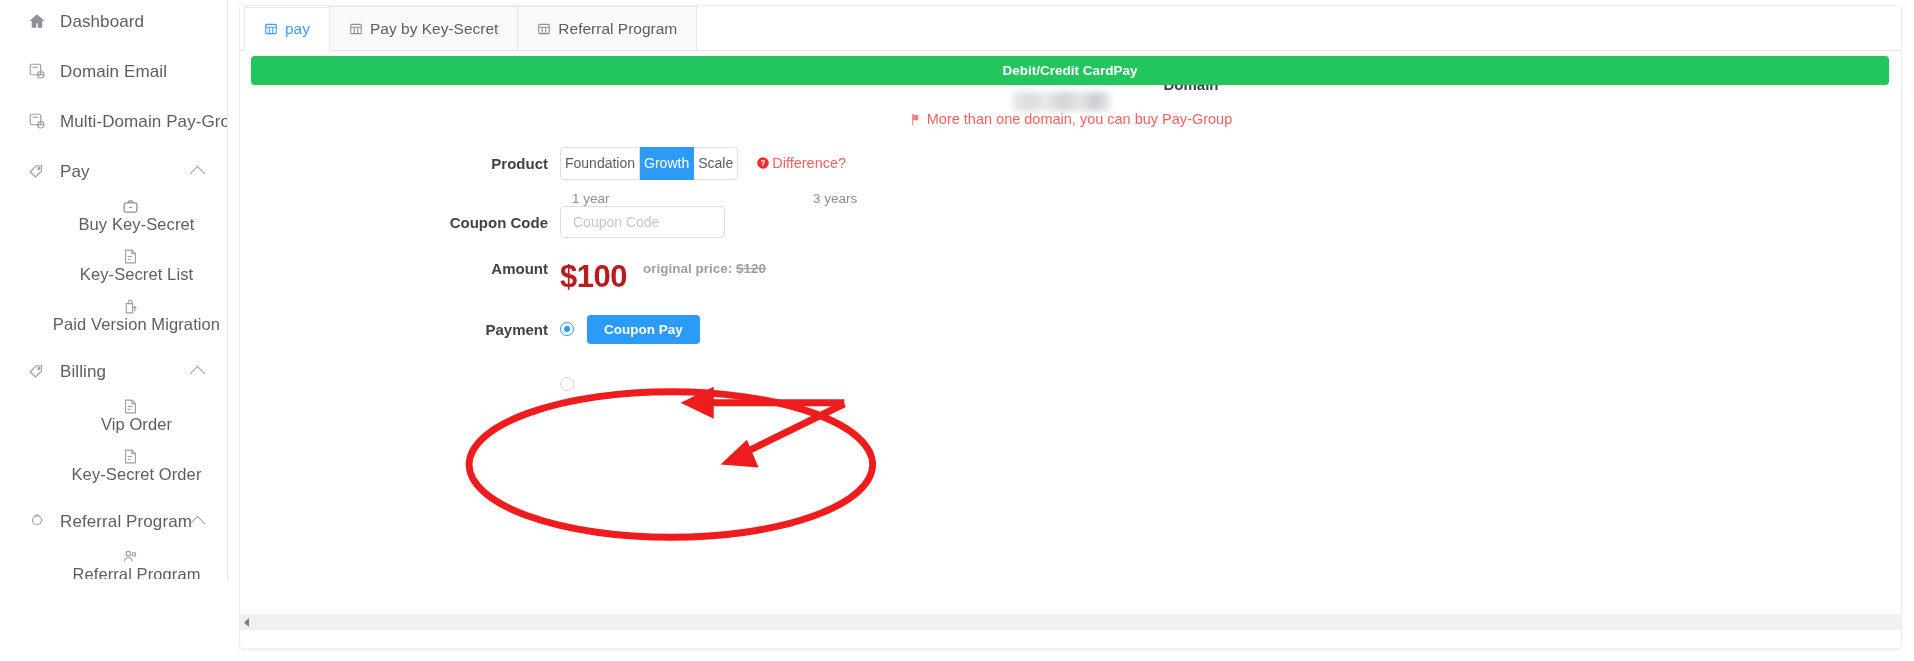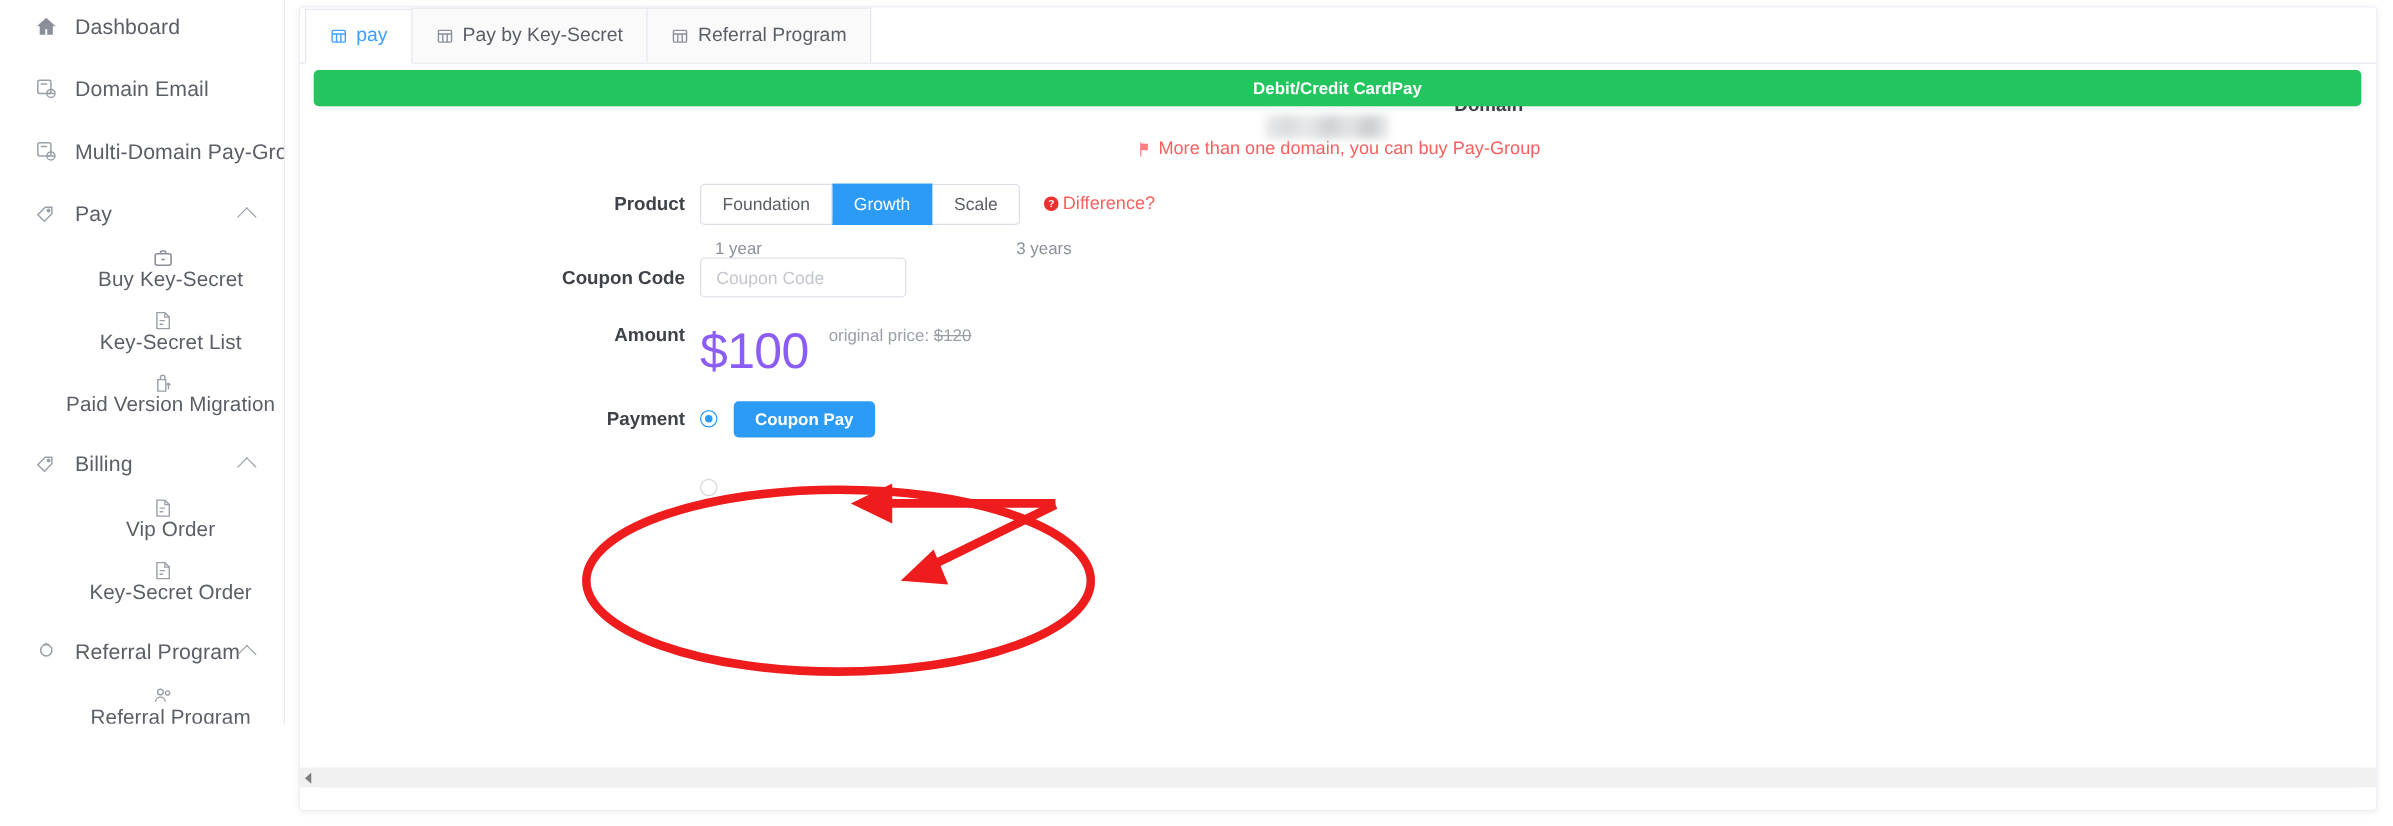--- a/index.html
+++ b/index.html
@@ -138,21 +138,21 @@
     color: #f95f5f;
     font-size: 14.5px;
     white-space: nowrap;
   }
   .flag-ico { margin-right: 3px; display:flex; align-items:center; }
 
   
   .seg { display: inline-flex; }
   .seg .opt {
     height: 33px;
-    padding: 0 17px;
+    padding: 0 4px;
     display: flex; align-items: center; justify-content: center;
     font-size: 14px;
     color: #5a5e66;
     background: #fff;
     border: 1px solid #dcdfe6;
     border-left: none;
     cursor: pointer;
     white-space: nowrap;
   }
   .seg .opt:first-child { border-left: 1px solid #dcdfe6; border-radius: 4px 0 0 4px; }
@@ -238,24 +238,24 @@
     padding: 0 12px;
     font-size: 14px;
     color: #606266;
     outline: none;
     font-family: "Liberation Sans", sans-serif;
     background: #fff;
   }
   .coupon::placeholder { color: #c3c6cc; }
 
   .amount-val {
-    font-size: 40px;
-    color: #8b5cf6;
+    font-size: 31px;
+    color: #b91c1c;
     line-height: 1;
-    font-weight: normal;
+    font-weight: bold;
     letter-spacing: -0.5px;
   }
   .orig {
     margin-left: 16px;
     font-size: 13.5px;
     color: #9ba0a8;
   }
   .orig s { color: #9ba0a8; }
 
   
@@ -543,21 +543,21 @@
         </div>
 
         <div class="row" style="margin-bottom:22px;">
           <div class="lbl">Coupon Code</div>
           <input class="coupon" type="text" placeholder="Coupon Code" style="">
         </div>
 
         <div class="row" style="align-items:flex-start;">
           <div class="lbl" style="padding-bottom:2px;">Amount</div>
           <div class="amount-val">$100</div>
-          <div class="orig" style="padding-bottom:3px;">
+          <div class="orig" style="padding-bottom:3px;font-weight:bold;">
             <span>original price:</span>
             <s>$120</s>
           </div>
         </div>
 
         <div class="row" style="margin-bottom:21px;">
           <div class="lbl">Payment</div>
           <span class="radio-dot"></span>
           <button class="pay-btn paypal">Coupon Pay</button>
         </div>

